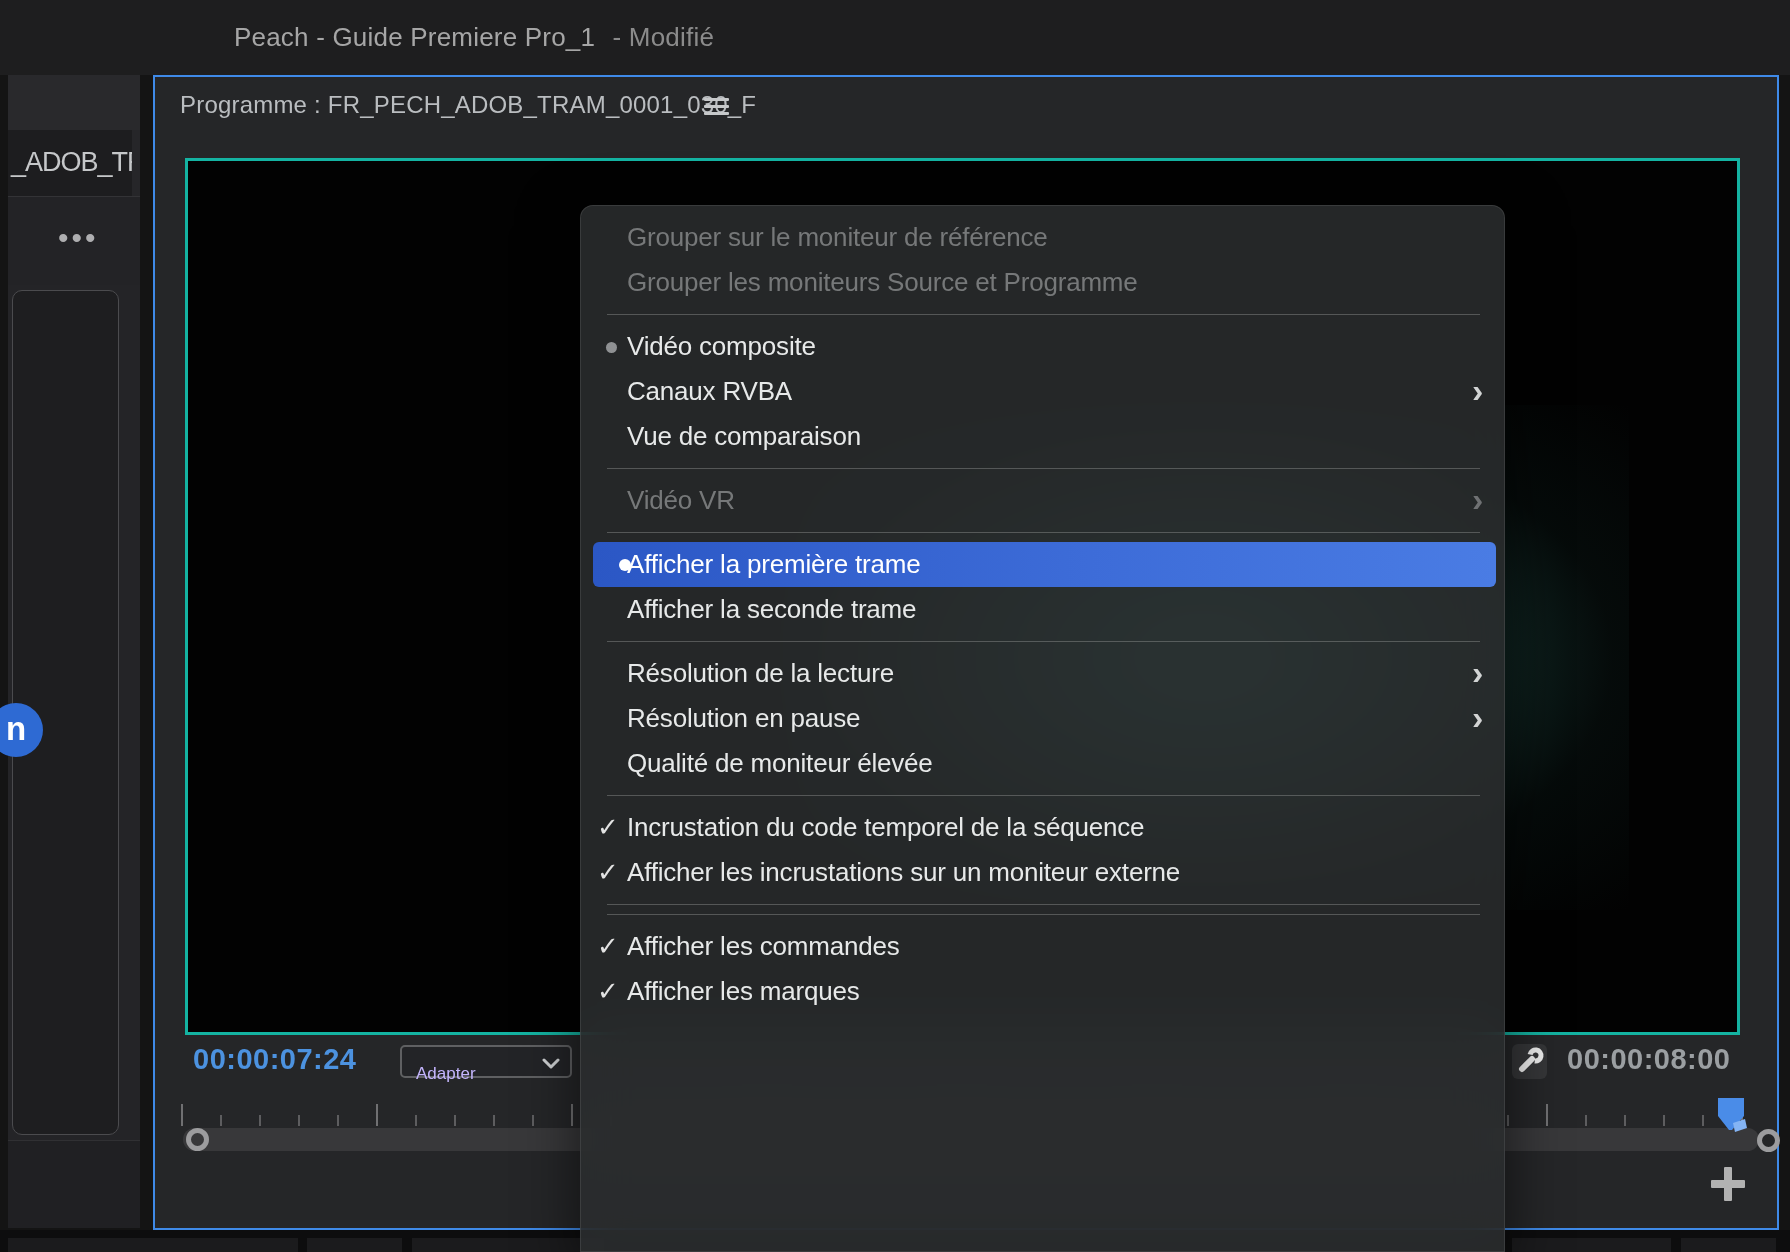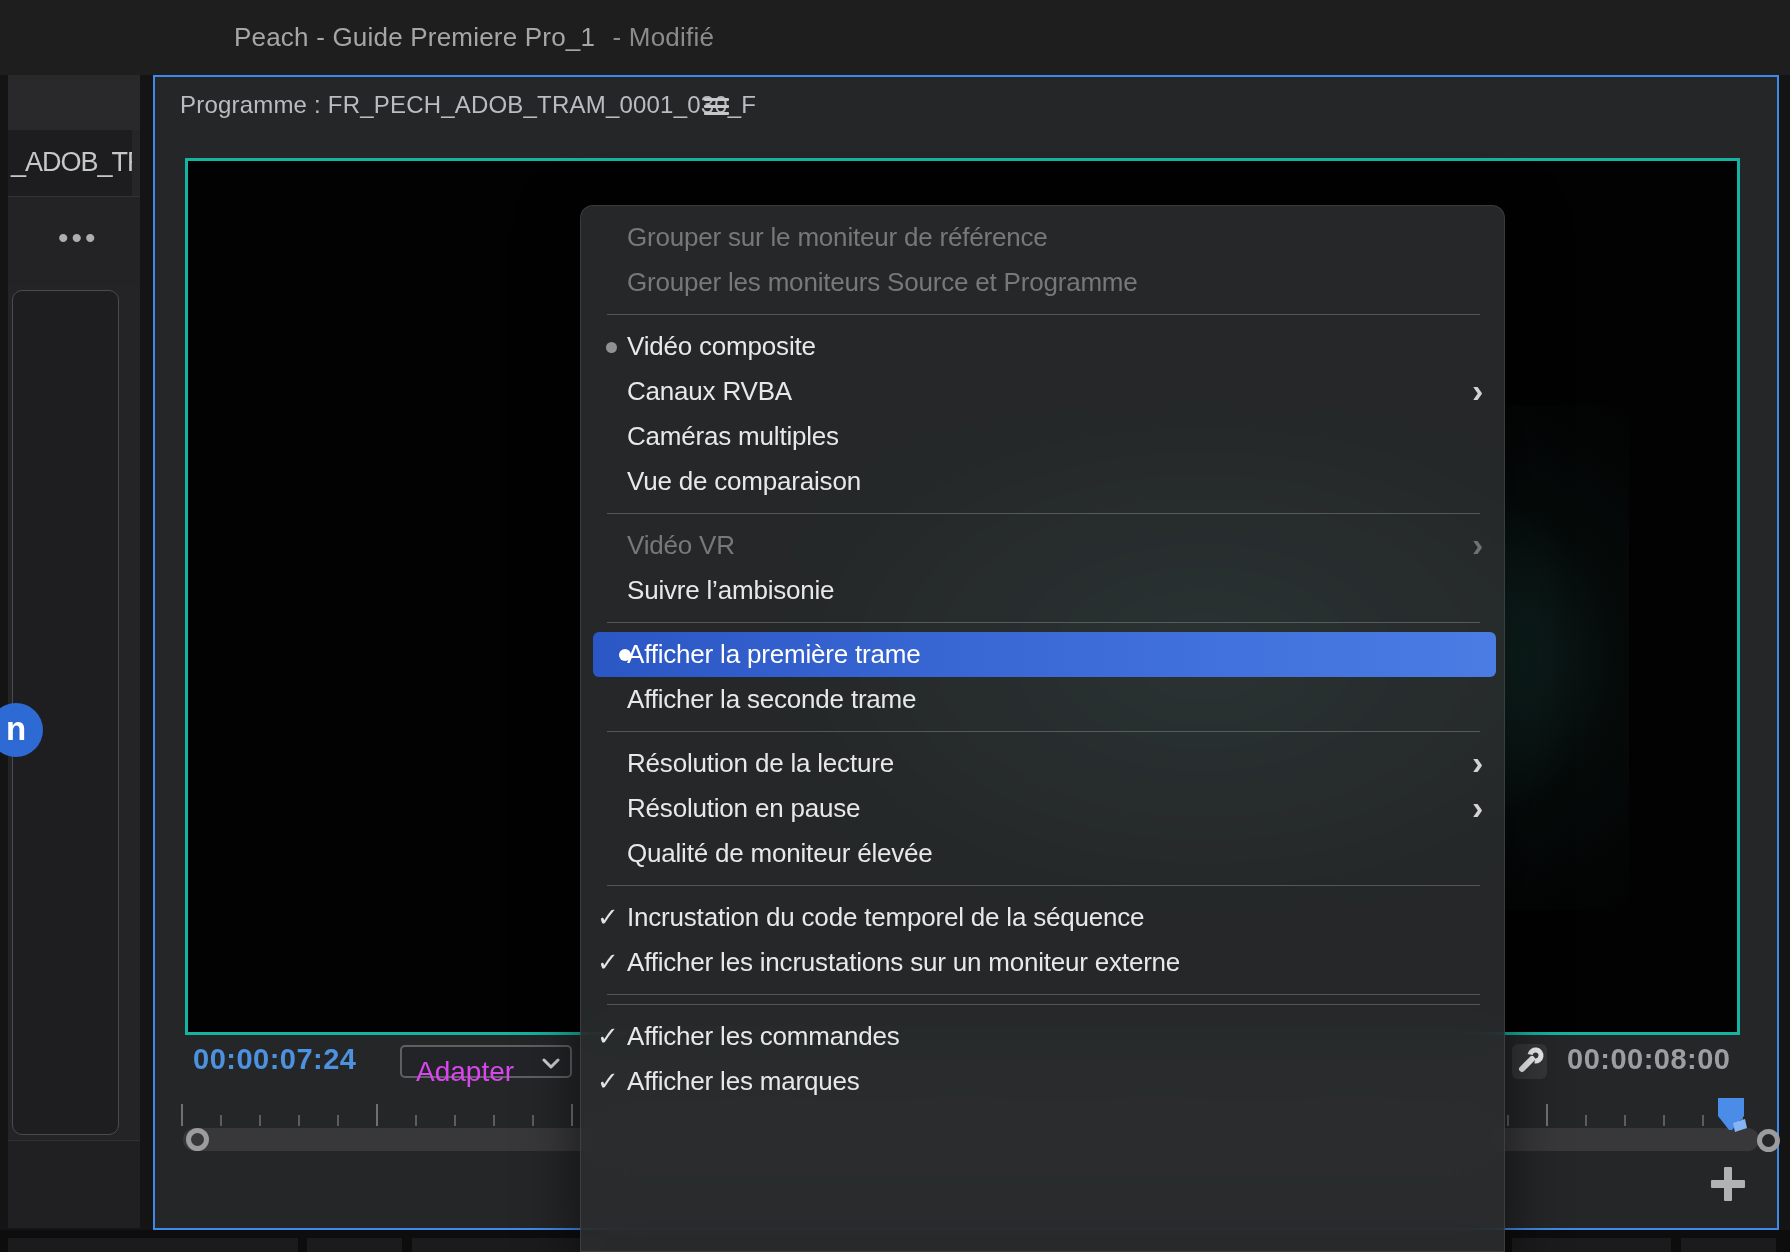--- a/index.html
+++ b/index.html
@@ -40,21 +40,21 @@
 
   #frame{position:absolute;left:30px;top:81px;width:1555px;height:877px;box-sizing:border-box;
          border:3px solid #14b3a2;background:#020202;overflow:hidden;}
   #frame .glow{position:absolute;left:38%;top:28%;width:55%;height:58%;
       background:radial-gradient(ellipse at center, rgba(52,128,116,.75) 0%, rgba(42,104,95,.45) 38%, rgba(20,50,46,.18) 68%, rgba(0,0,0,0) 100%);}
 
   
   #tc-left{position:absolute;left:38px;top:966px;font-size:29px;font-weight:bold;color:#4c92e0;letter-spacing:.5px;}
   #fit{position:absolute;left:245px;top:968px;width:172px;height:33px;box-sizing:border-box;
        border:2px solid #5f6062;border-radius:5px;background:#232427;}
-  #fit .val{position:absolute;left:14px;top:9px;font-size:28px;color:#d946ef;}
+  #fit .val{position:absolute;left:14px;top:17px;font-size:17px;color:#c4b5fd;}
   #fit svg{position:absolute;right:10px;top:11px;}
   #wrench{position:absolute;left:1357px;top:967px;width:35px;height:35px;border-radius:6px;background:#353638;}
   #tc-right{position:absolute;left:1412px;top:966px;font-size:29px;font-weight:bold;color:#9b9fa2;letter-spacing:.5px;}
 
   
   #ruler{position:absolute;left:26px;top:1026px;width:1595px;height:23px;}
   #ruler .tick{position:absolute;width:2px;background:#5d5d5f;}
   #ruler .tick.major{height:22px;top:1px;background:#707072;}
   #ruler .tick.minor{height:11px;top:12px;}
   #scrub{position:absolute;left:28px;top:1051px;width:1576px;height:23px;background:#38383a;border-radius:12px;}
@@ -226,33 +226,27 @@
     <div class="msep"></div>
     <div class="mrow">
       <span class="lead dot dim"></span>
       <span>Vidéo composite</span>
     </div>
     <div class="mrow">
       <span>Canaux RVBA</span>
       <span class="arrow">›</span>
     </div>
     <div class="mrow">
-      <span>Caméras multiples</span>
-    </div>
-    <div class="mrow">
       <span>Vue de comparaison</span>
     </div>
     <div class="msep"></div>
     <div class="mrow dis">
       <span>Vidéo VR</span>
       <span class="arrow dim">›</span>
     </div>
-    <div class="mrow">
-      <span>Suivre l’ambisonie</span>
-    </div>
     <div class="msep"></div>
     <div class="mrow hl">
       <span class="lead dot"></span>
       <span>Afficher la première trame</span>
     </div>
     <div class="mrow">
       <span>Afficher la seconde trame</span>
     </div>
     <div class="msep"></div>
     <div class="mrow">

